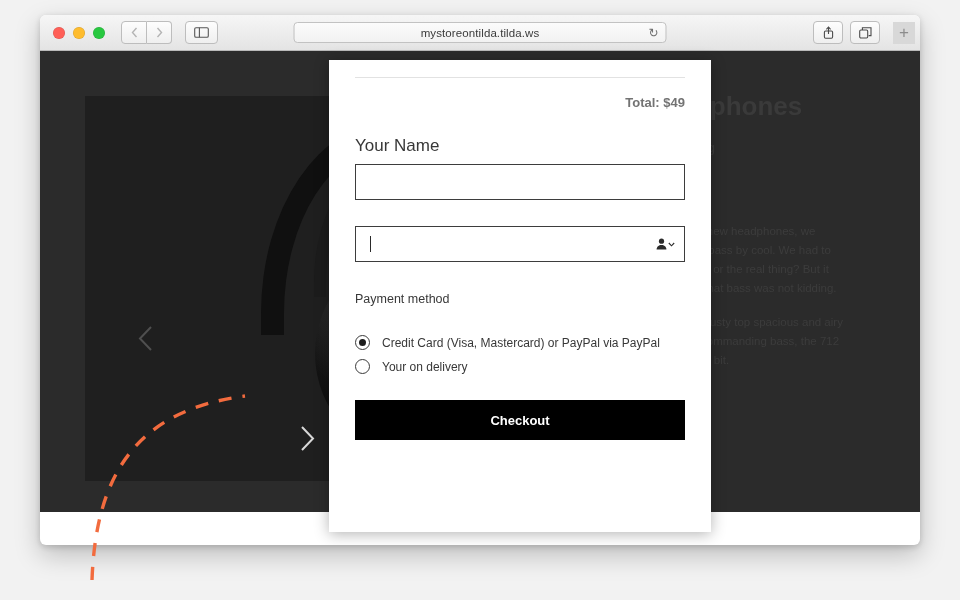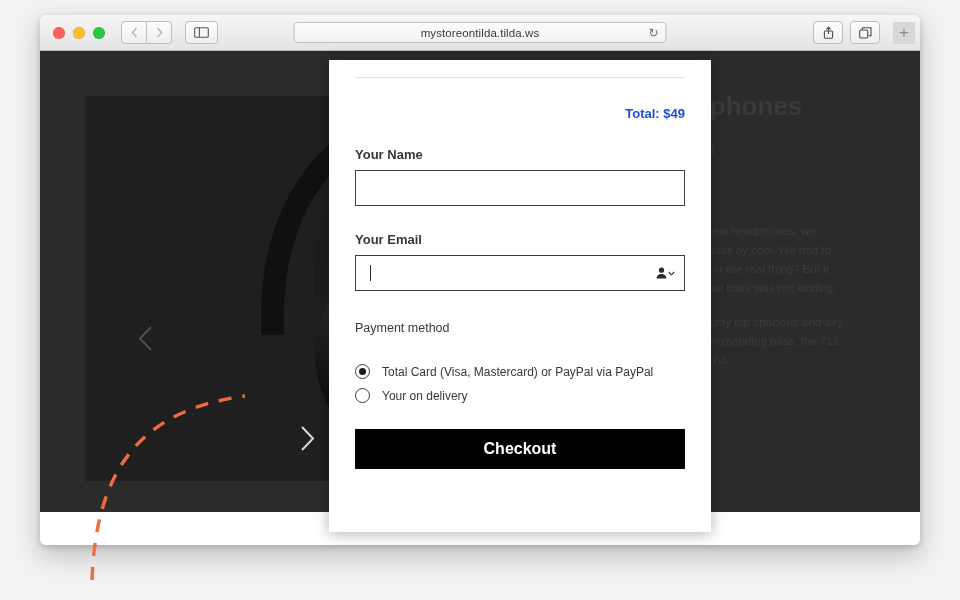--- a/index.html
+++ b/index.html
@@ -143,26 +143,26 @@
   
   .modal{
     position:absolute;left:289px;top:45px;width:382px;height:472px;
     background:#fff;
     box-shadow:0 2px 14px rgba(0,0,0,.30);
     overflow:hidden;
   }
   .modal-inner{padding:0 26px;}
   .mod-divider{height:1px;background:#e2e2e2;margin:17px 0 0 0;}
   .mod-total{
-    text-align:right;font-size:13px;font-weight:bold;color:#1d4ed8;
-    margin-top:28px;
+    text-align:right;font-size:13px;font-weight:bold;color:#737373;
+    margin-top:17px;
   }
   .field{margin-top:26px;}
   .field:first-of-type{margin-top:36px;}
-  .flabel{font-size:13px;color:#383838;margin-bottom:8px;font-weight:bold;}
+  .flabel{font-size:17px;color:#383838;margin-bottom:8px;}
   .finput{
     position:relative;height:36px;border:1px solid #3d3d3d;background:#fff;
     display:flex;align-items:center;padding:0 10px;box-sizing:border-box;
   }
   .caret{
     width:1px;height:16px;background:#2a2a2a;margin-left:4px;
   }
   .autofill{
     position:absolute;right:9px;top:50%;transform:translateY(-50%);
     display:flex;align-items:center;gap:1px;color:#2b2b2b;font-size:11px;
@@ -175,21 +175,21 @@
     box-sizing:border-box;display:flex;align-items:center;justify-content:center;
     margin-right:12px;flex:none;
   }
   .radio.on::after{
     content:"";width:7px;height:7px;border-radius:50%;background:#1c1c1c;
   }
   .paylabel{font-size:12px;color:#383838;}
   .checkout{
     margin-top:26px;height:40px;background:#000;color:#fff;
     display:flex;align-items:center;justify-content:center;
-    font-size:16px;font-weight:bold;
+    font-size:13px;font-weight:bold;
   }
 
   
   .annot{position:absolute;left:0;top:0;width:960px;height:600px;pointer-events:none;}
 </style>
 </head>
 <body>
 
 <div class="root">
 
@@ -298,21 +298,20 @@
         <div class="mod-total">Total: $49</div>
 
         <div class="field">
           <div class="flabel">Your Name</div>
           <div class="finput">
             <span></span>
           </div>
         </div>
 
         <div class="field">
-          <div class="flabel">Your Email</div>
           <div class="finput">
             <span class="caret"></span>
             <span></span>
             <span class="autofill">
               <svg width="11" height="12" viewBox="0 0 11 12">
                 <circle cx="5.5" cy="3.2" r="2.6" fill="#2b2b2b"></circle>
                 <path d="M0.6 11.6c0-2.9 2.2-4.6 4.9-4.6s4.9 1.7 4.9 4.6z" fill="#2b2b2b"></path>
               </svg>
               <svg width="7" height="5" viewBox="0 0 7 5">
                 <polyline points="0.8,1 3.5,3.8 6.2,1" fill="none" stroke="#2b2b2b" stroke-width="1.1"></polyline>
@@ -320,21 +319,21 @@
             </span>
           </div>
         </div>
 
 
         <div class="paysec">
           <div class="paytitle">Payment method</div>
 
           <div class="payrow">
             <span class="radio on"></span>
-            <span class="paylabel">Total Card (Visa, Mastercard) or PayPal via PayPal</span>
+            <span class="paylabel">Credit Card (Visa, Mastercard) or PayPal via PayPal</span>
           </div>
 
           <div class="payrow">
             <span class="radio"></span>
             <span class="paylabel">Your on delivery</span>
           </div>
         </div>
 
         <div class="checkout">Checkout</div>
       </div>

